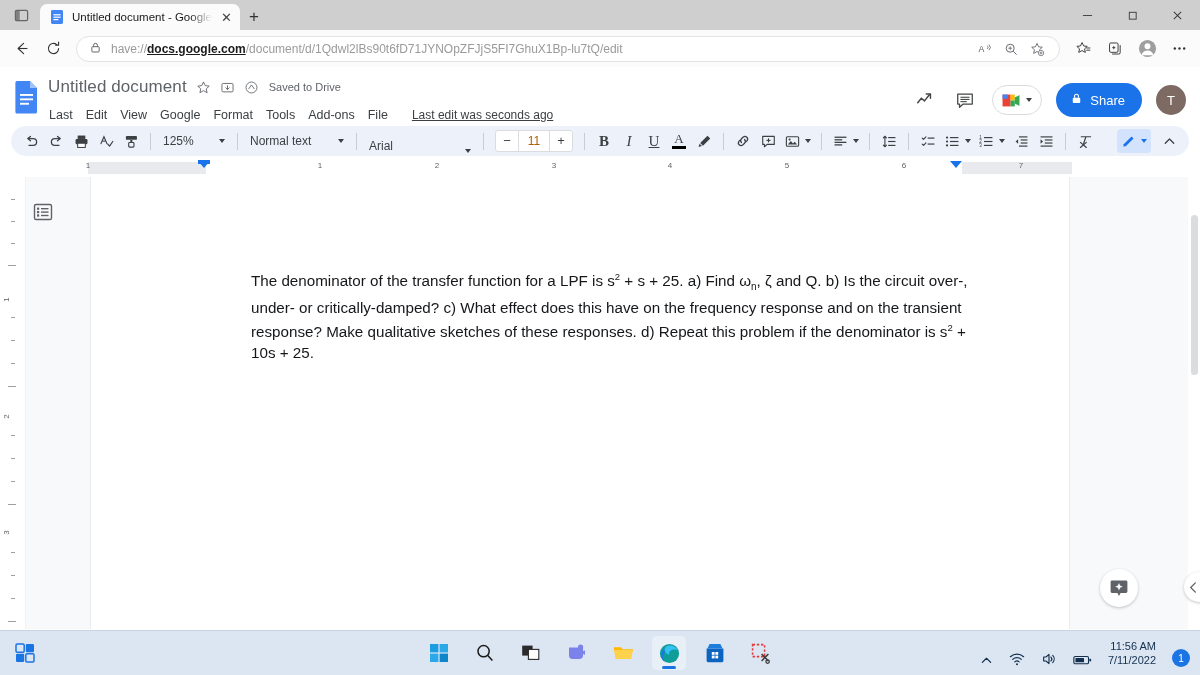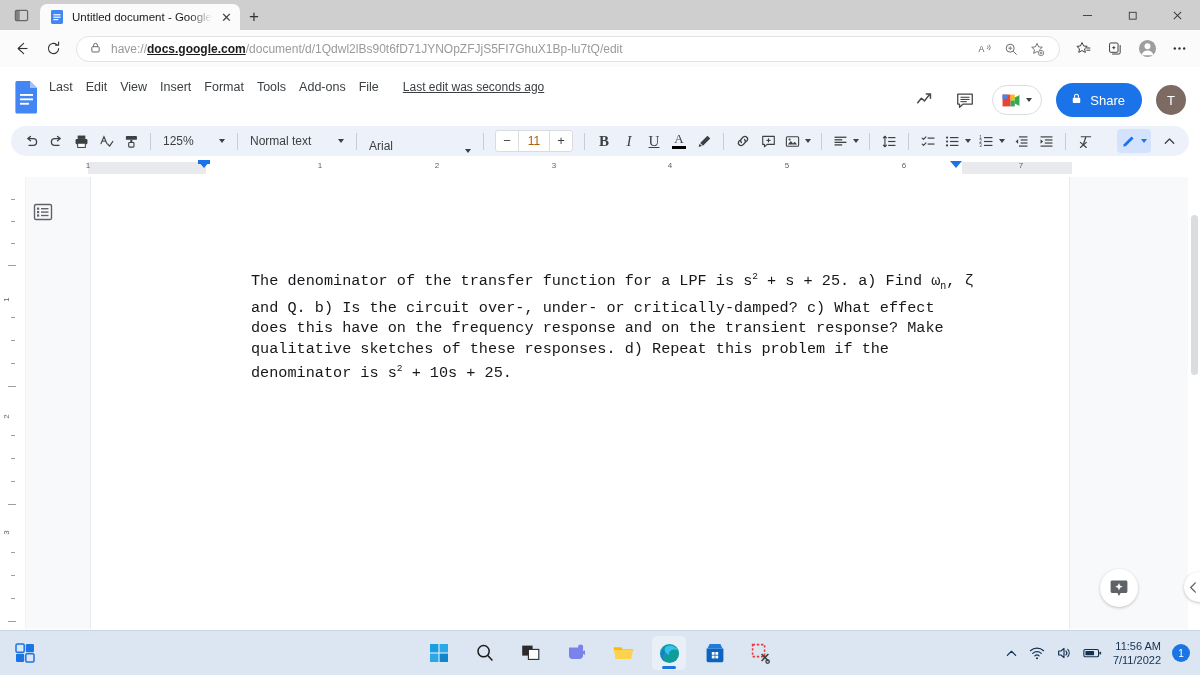--- a/index.html
+++ b/index.html
@@ -131,21 +131,21 @@
     position: absolute; left: 30px; top: 22px; width: 26px; height: 26px;
     display: flex; align-items: center; justify-content: center;
   }
   .page-wrap { flex: 1 1 auto; position: relative; overflow: hidden; }
   .page {
     position: absolute; left: 64px; top: 0; width: 980px; min-height: 452px;
     background: #fff; border-left: 1px solid #e8eaed; border-right: 1px solid #e8eaed;
   }
   .doc-text {
     position: absolute; left: 160px; top: 90px; width: 725px;
-    font-family: Liberation Mono, monospace; font-size: 15.2px; line-height: 20.5px;
+    font-family: Liberation Sans, sans-serif; font-size: 15.2px; line-height: 20.5px;
     color: #15171a; text-align: left;
   }
   .doc-text sup { font-size: 9.5px; vertical-align: super; }
   .scrollbar-v {
     position: absolute; right: 0; top: 0; width: 12px; height: 452px; background: #fff;
   }
   .scroll-thumb { position: absolute; right: 2px; top: 38px; width: 7px; height: 160px; background: #dadce0; border-radius: 4px; }
   .explore-btn {
     position: absolute; right: 62px; bottom: 22px; width: 38px; height: 38px; border-radius: 50%;
     background: #fff; box-shadow: 0 1px 3px rgba(60,64,67,.3); display: flex;
@@ -160,21 +160,21 @@
   
   .taskbar {
     height: 45px; background: #dce6f2; display: flex; align-items: center;
     position: relative; border-top: 1px solid #c8d4e4;
   }
   .tb-left { position: absolute; left: 14px; display: flex; align-items: center; }
   .tb-center { margin: 0 auto; display: flex; align-items: center; gap: 12px; }
   .tb-app { width: 34px; height: 34px; display: flex; align-items: center; justify-content: center; border-radius: 5px; position: relative;}
   .tb-app.active { background: #e9eff7; }
   .tb-app.active::after { content:""; position:absolute; bottom:1px; left:50%; transform:translateX(-50%); width:14px; height:3px; border-radius:2px; background:#1b74e4; }
-  .tray { position: absolute; right: 10px; display: flex; align-items: center; gap: 11px; }
+  .tray { position: absolute; right: 10px; display: flex; align-items: flex-end; gap: 16px; }
   .tray-ic { display: flex; align-items: center; justify-content: center; }
   .clock { font-size: 11px; color: #14304f; text-align: right; line-height: 14px; }
   .badge {
     width: 18px; height: 18px; border-radius: 50%; background: #1b74e4; color: #fff;
     font-size: 10px; display: flex; align-items: center; justify-content: center;
   }
 </style>
 </head>
 <body>
 
@@ -309,25 +309,46 @@
       <div class="docs-logo">
         <svg width="26" height="34" viewBox="0 0 26 34">
             <path d="M3 1 h13 l7 7 v24 a1.6 1.6 0 0 1 -1.6 1.6 H3 A1.6 1.6 0 0 1 1.4 32 V2.6 A1.6 1.6 0 0 1 3 1 Z" fill="#4285f4"></path>
             <path d="M16 1 l7 7 h-7 Z" fill="#a1c2fa"></path>
             <rect x="6" y="14" width="13" height="1.9" fill="#fff"></rect>
             <rect x="6" y="18.4" width="13" height="1.9" fill="#fff"></rect>
             <rect x="6" y="22.8" width="9" height="1.9" fill="#fff"></rect>
           </svg>
       </div>
       <div class="doc-meta">
+        <div class="doc-title-row">
+          <span class="doc-title">Untitled document</span>
+          <span class="star-ic">
+            <svg width="15" height="15" viewBox="0 0 20 20">
+                <path d="M10 2.6 l2.35 4.9 5.25.65 -3.9 3.6 1.05 5.2 -4.75 -2.75 -4.75 2.75 1.05 -5.2 -3.9 -3.6 5.25 -.65 Z" fill="none" stroke="#5f6368" stroke-width="1.2" stroke-linejoin="round"></path>
+              </svg>
+          </span>
+          <span class="move-ic">
+            <svg width="15" height="15" viewBox="0 0 20 20">
+                <rect x="2.6" y="4.6" width="14.8" height="11.2" rx="1.6" fill="none" stroke="#5f6368" stroke-width="1.2"></rect>
+                <path d="M10 7.6 v5 M7.8 10.4 L10 12.6 L12.2 10.4" fill="none" stroke="#5f6368" stroke-width="1.2" stroke-linecap="round" stroke-linejoin="round"></path>
+              </svg>
+          </span>
+          <span class="cloud-ic">
+            <svg width="15" height="15" viewBox="0 0 20 20">
+                <circle cx="10" cy="10" r="7.3" fill="none" stroke="#5f6368" stroke-width="1.15"></circle>
+                <path d="M6.4 11.6 L10 6.6 L13.6 11.6" fill="none" stroke="#5f6368" stroke-width="1.15" stroke-linecap="round" stroke-linejoin="round"></path>
+              </svg>
+          </span>
+          <span class="saved-txt">Saved to Drive</span>
+        </div>
         <div class="menubar">
           <span class="mi">Last</span>
           <span class="mi">Edit</span>
           <span class="mi">View</span>
-          <span class="mi">Insert</span>
+          <span class="mi">Google</span>
           <span class="mi">Format</span>
           <span class="mi">Tools</span>
           <span class="mi">Add-ons</span>
           <span class="mi">File</span>
           <span class="lastedit">Last edit was seconds ago</span>
         </div>
       </div>
       <div class="header-right">
         <span class="hr-icon">
           <svg width="20" height="20" viewBox="0 0 22 22">

